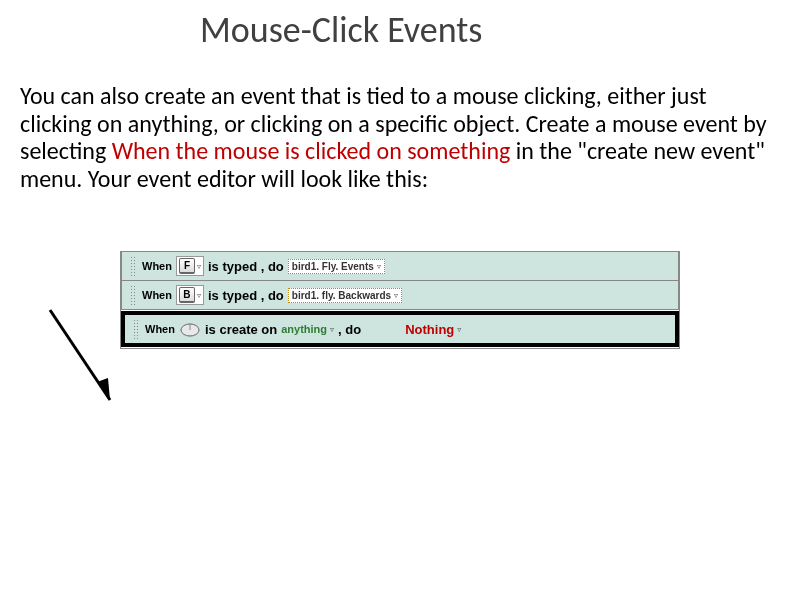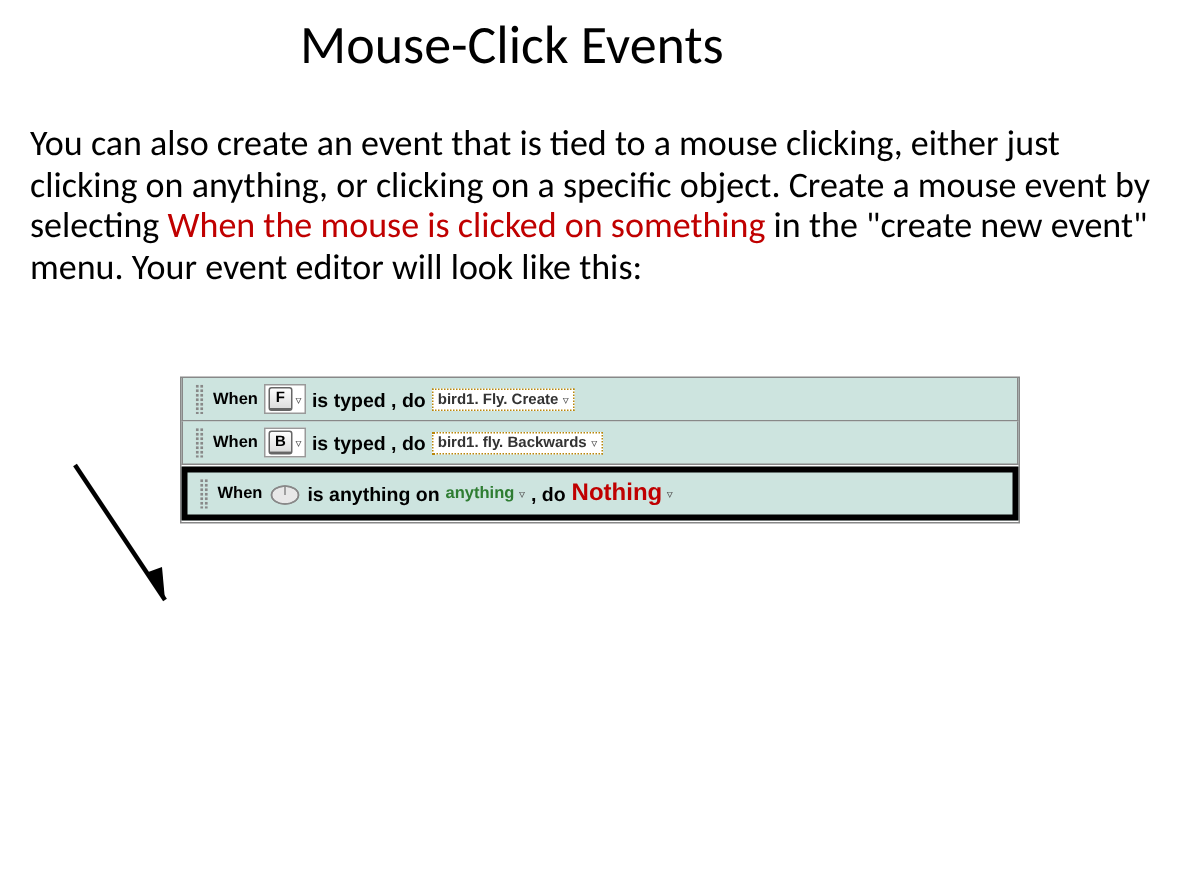--- a/index.html
+++ b/index.html
@@ -8,21 +8,21 @@
     height: 595px;
     font-family: Calibri, Arial, sans-serif;
     background: #fff;
     position: relative;
   }
   .slide-title {
     font-size: 36px;
     font-weight: 400;
     text-align: left;
     padding: 8px 0 0 200px;
-    color: #000000;
+    color: #404040;
   }
   .body-text {
     font-size: 24px;
     line-height: 1.15;
     color: #000;
     padding: 30px 22px 0 20px;
   }
   .red { color: #c00000; text-align: right; }
   .editor-panel {
     position: absolute;
@@ -119,21 +119,21 @@
     height: 16px;
     display: inline-block;
   }
   .target-tile {
     display: inline-flex;
     align-items: center;
     gap: 3px;
     font-size: 11px;
   }
   .target-tile .tgt { font-weight: bold; color: #2e7d32; }
-  .nothing-tile { font-weight: bold; color: #c00000; font-size: 16px;}
+  .nothing-tile { font-weight: bold; color: #c00000; font-size: 13px; margin-left: 40px;}
   .arrow-shape {
     position: absolute;
     left: 40px;
     top: 300px;
     width: 90px;
     height: 120px;
   }
 </style>
 </head>
 <body>
@@ -153,21 +153,21 @@
 
   <div class="event-row">
     <span class="grip"></span>
     <span class="when-label">When</span>
     <span class="key-tile">
       <span class="keycap">F</span>
       <span class="dd-arrow">▿</span>
     </span>
     <span class="plain-txt">is typed , do</span>
     <span class="action-tile">
-      <span class="method">bird1. Fly. Create</span>
+      <span class="method">bird1. Fly. Events</span>
       <span class="dd-arrow">▿</span>
     </span>
   </div>
 
   <div class="event-row">
     <span class="grip"></span>
     <span class="when-label">When</span>
     <span class="key-tile">
       <span class="keycap">B</span>
       <span class="dd-arrow">▿</span>
@@ -182,21 +182,21 @@
   <div class="event-row highlighted">
     <span class="grip"></span>
     <span class="when-label">When</span>
     <span class="mouse-icon">
       <svg viewBox="0 0 22 16">
           <ellipse cx="11" cy="9" rx="9" ry="6" fill="#e8e8e8" stroke="#888" stroke-width="1"></ellipse>
           <line x1="11" y1="3" x2="11" y2="9" stroke="#888" stroke-width="1"></line>
           <ellipse cx="11" cy="9" rx="9" ry="6" fill="none" stroke="#888" stroke-width="1"></ellipse>
         </svg>
     </span>
-    <span class="plain-txt">is anything on</span>
+    <span class="plain-txt">is create on</span>
     <span class="target-tile">
       <span class="tgt">anything</span>
       <span class="dd-arrow">▿</span>
     </span>
     <span class="plain-txt">, do</span>
     <span class="target-tile">
       <span class="nothing-tile">Nothing</span>
       <span class="dd-arrow">▿</span>
     </span>
   </div>

